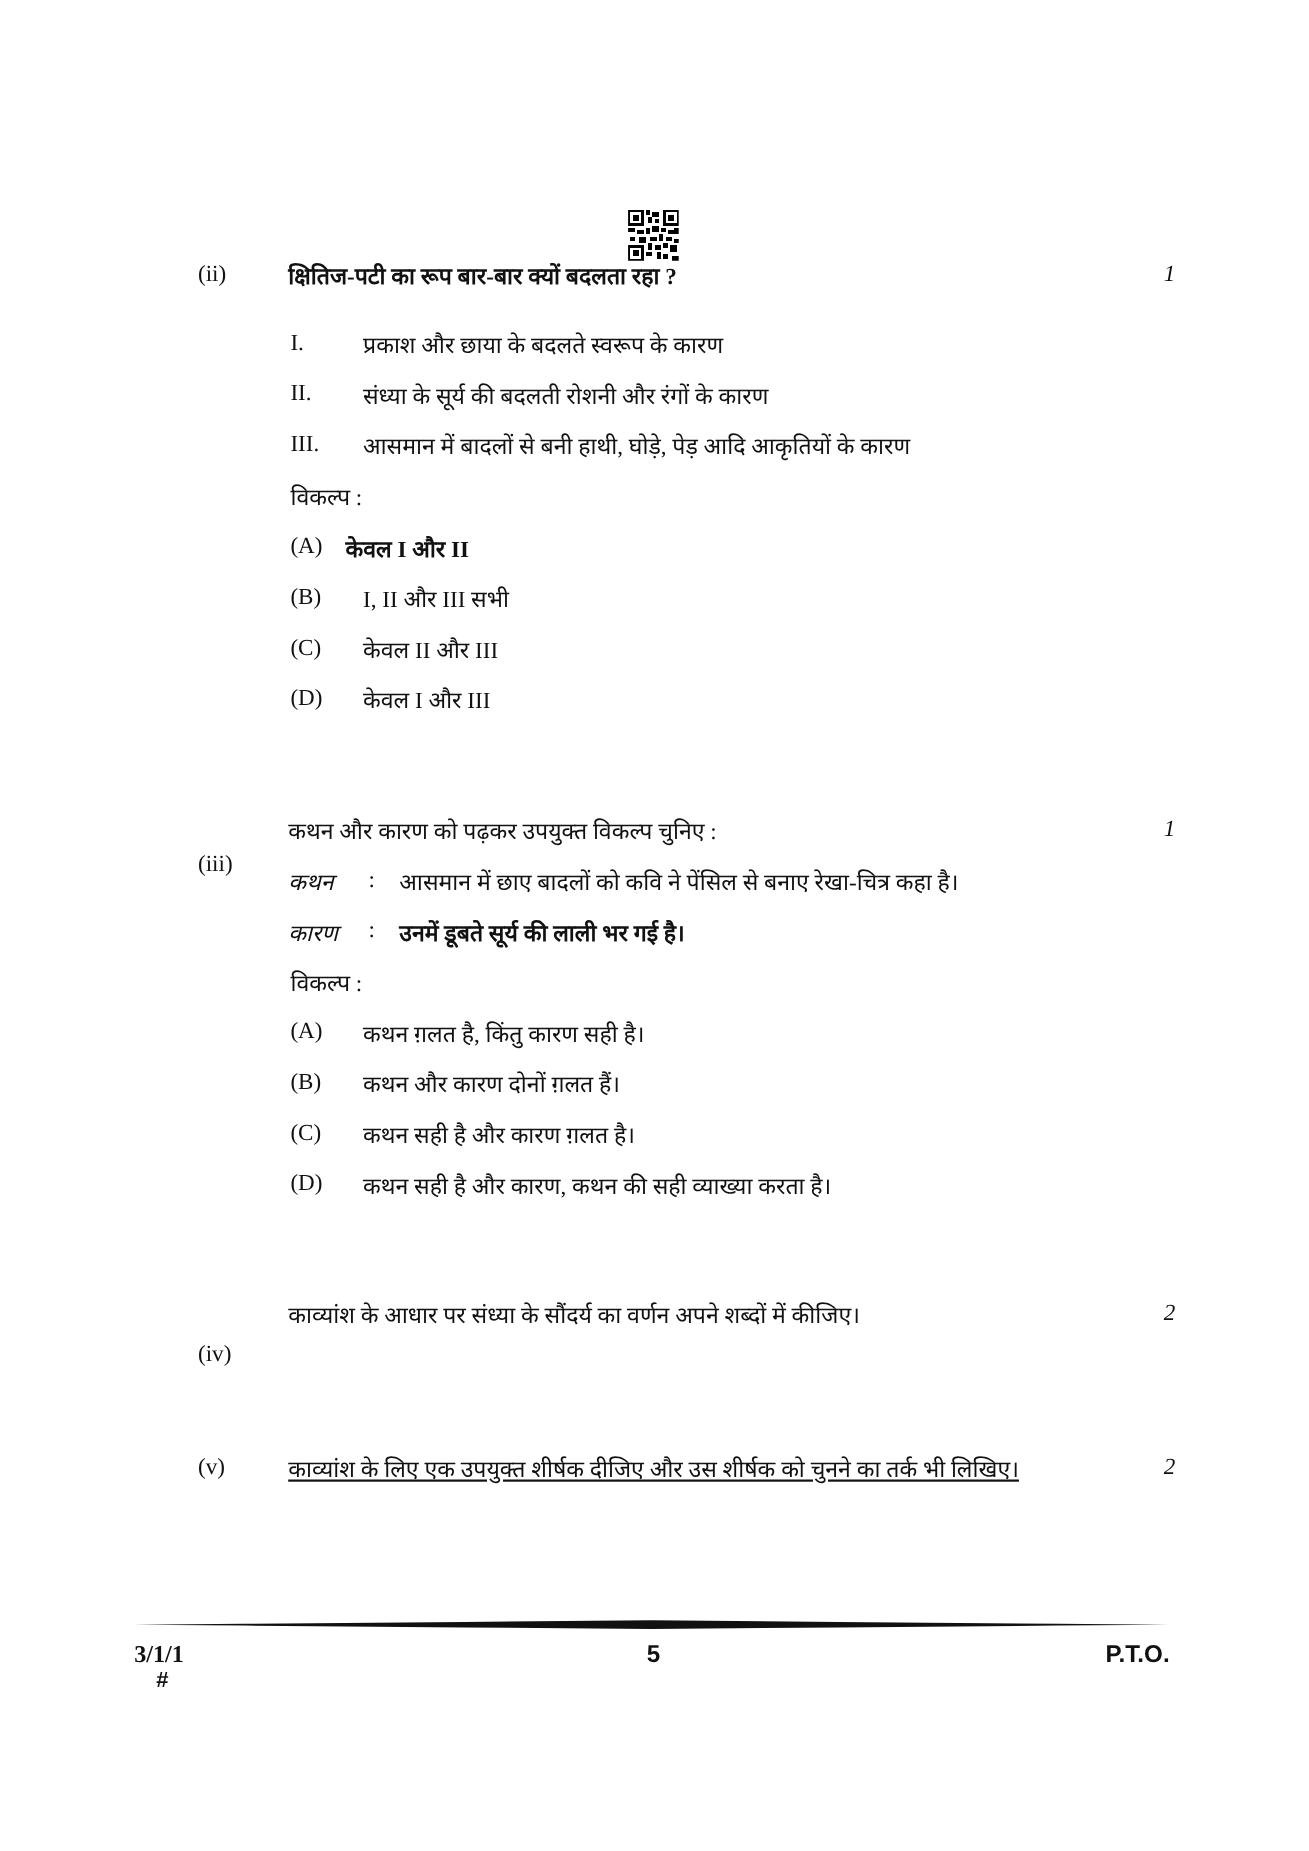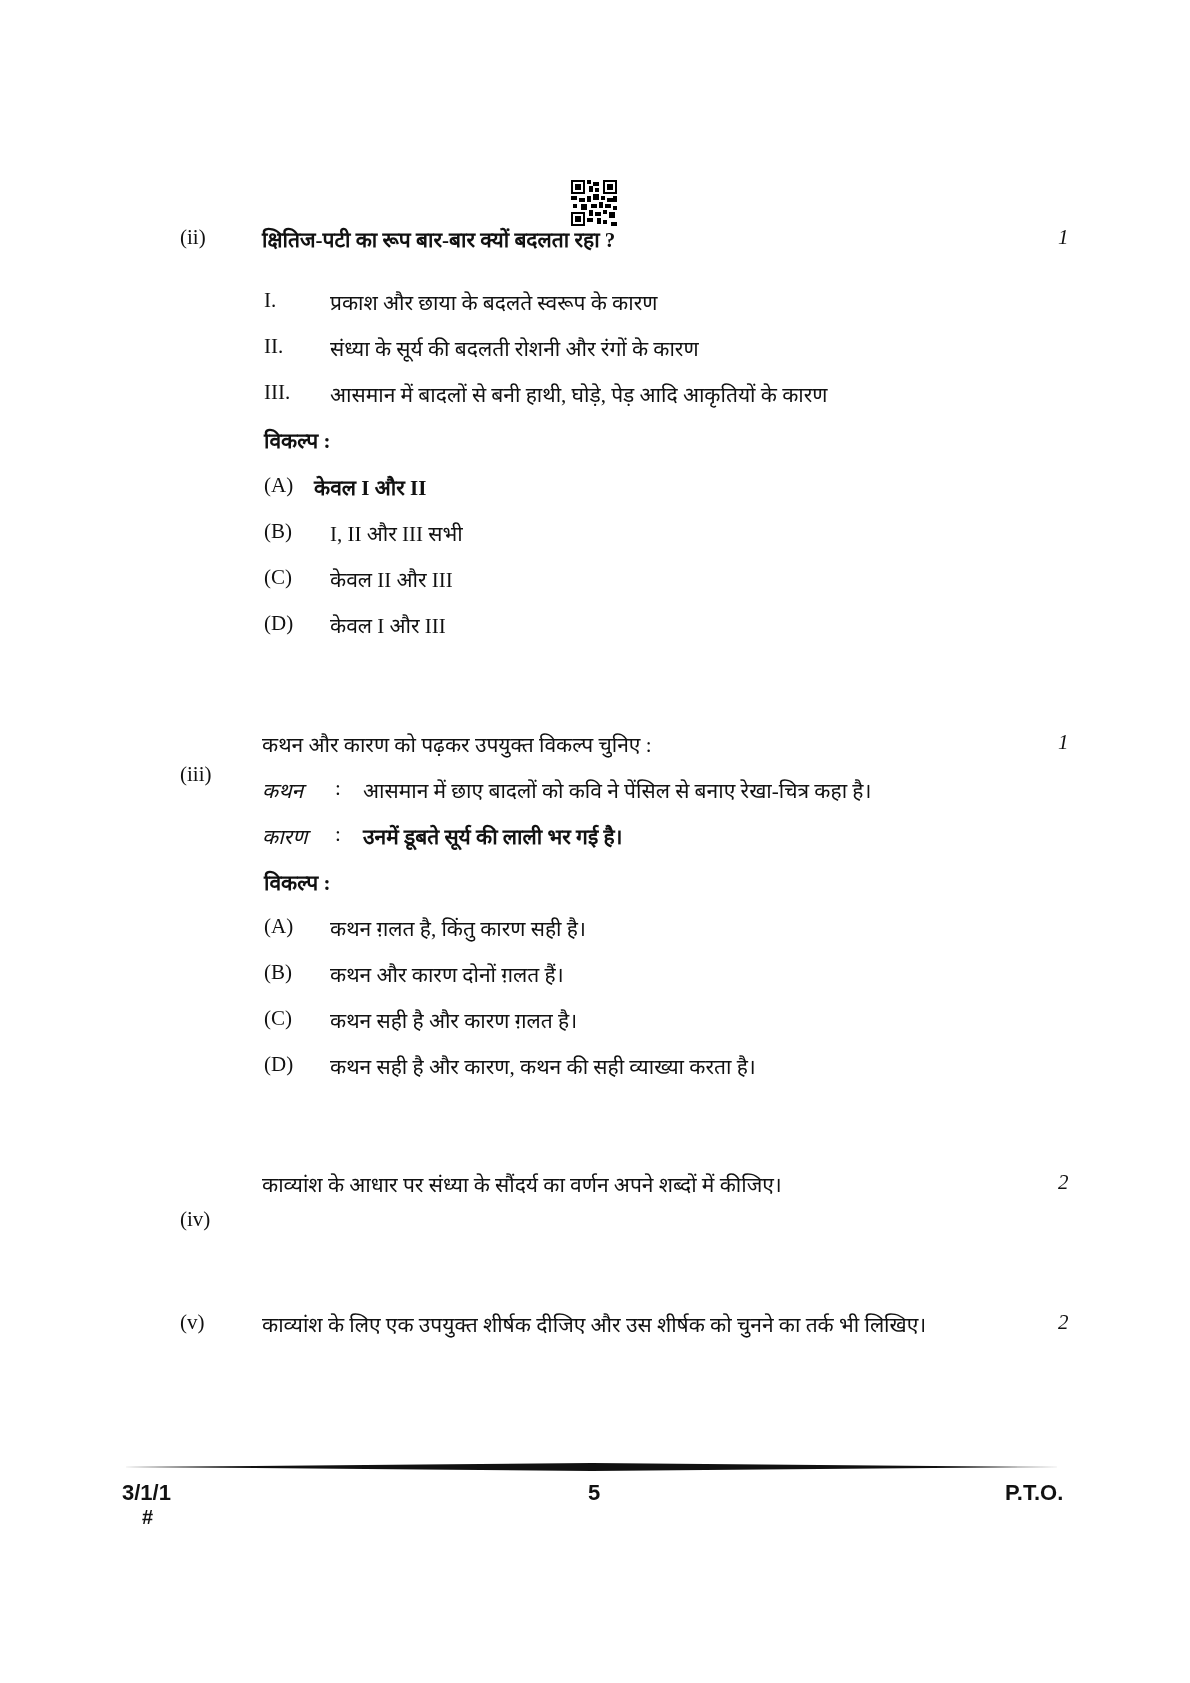--- a/index.html
+++ b/index.html
@@ -1,29 +1,29 @@
 <!DOCTYPE html>
 <html><head>
 <meta charset="utf-8">
 <style>
   html, body { margin: 0; padding: 0; background: #ffffff; }
   body {
     width: 1190px; height: 1683px; position: relative; overflow: hidden;
     font-family: "Liberation Serif", "DejaVu Serif", serif;
     color: #111;
   }
-  .abs { position: absolute; }
+  .abs { position: absolute; margin-top: 11px; }
   .qr {
     left: 571px; top: 180px; width: 46px; height: 46px;
   }
   .qnum { font-size: 21px; }
   .qtext { font-size: 21px; white-space: nowrap; }
   .marks { font-size: 21px; font-style: italic; }
   .sublabel { font-size: 21px; }
-  .heading { font-size: 21px; font-weight: bold; }
+  .heading { font-size: 21px; font-weight: normal; }
   .italic { font-style: italic; }
   .footer-text {
     font-family: "Liberation Sans", "DejaVu Sans", sans-serif;
     font-weight: bold; font-size: 22px;
   }
   .rule {
     left: 122px; top: 1458px; width: 940px; height: 10px;
   }
 </style>
 </head>
@@ -119,28 +119,28 @@
 </div>
 
 <div>
   <div class="abs qnum" style="left:180px; top:1207px;">(iv)</div>
   <div class="abs qtext" style="left:262px; top:1170px;">काव्यांश के आधार पर संध्या के सौंदर्य का वर्णन अपने शब्दों में कीजिए।</div>
   <div class="abs marks" style="left:1058px; top:1170px;">2</div>
 </div>
 
 <div>
   <div class="abs qnum" style="left:180px; top:1310px;">(v)</div>
-  <div class="abs qtext" style="left:262px; top:1310px;">काव्यांश के लिए एक उपयुक्त शीर्षक दीजिए और उस शीर्षक को चुनने का तर्क भी लिखिए।</div>
+  <div class="abs qtext" style="left:262px; top:1310px;text-decoration:underline;">काव्यांश के लिए एक उपयुक्त शीर्षक दीजिए और उस शीर्षक को चुनने का तर्क भी लिखिए।</div>
   <div class="abs marks" style="left:1058px; top:1310px;">2</div>
 </div>
 
 <div class="abs rule">
   <svg width="940" height="10" viewBox="0 0 940 10" preserveAspectRatio="none">
     <path d="M0 5 L100 4.2 L300 2.5 L470 1 L640 2.5 L840 4.2 L940 5 L840 5.8 L640 7.5 L470 9 L300 7.5 L100 5.8 Z" fill="#111"></path>
   </svg>
 </div>
 
 <div>
-  <div class="abs footer-text" style="left:122px; top:1480px;">3/1/1</div>
+  <div class="abs footer-text" style="left:122px; top:1480px;font-family:Liberation Serif, serif;">3/1/1</div>
   <div class="abs footer-text" style="left:142px; top:1506px; font-size:20px;">#</div>
   <div class="abs footer-text" style="left:588px; top:1480px;">5</div>
   <div class="abs footer-text" style="left:1005px; top:1480px;">P.T.O.</div>
 </div>
 
 </body></html>

